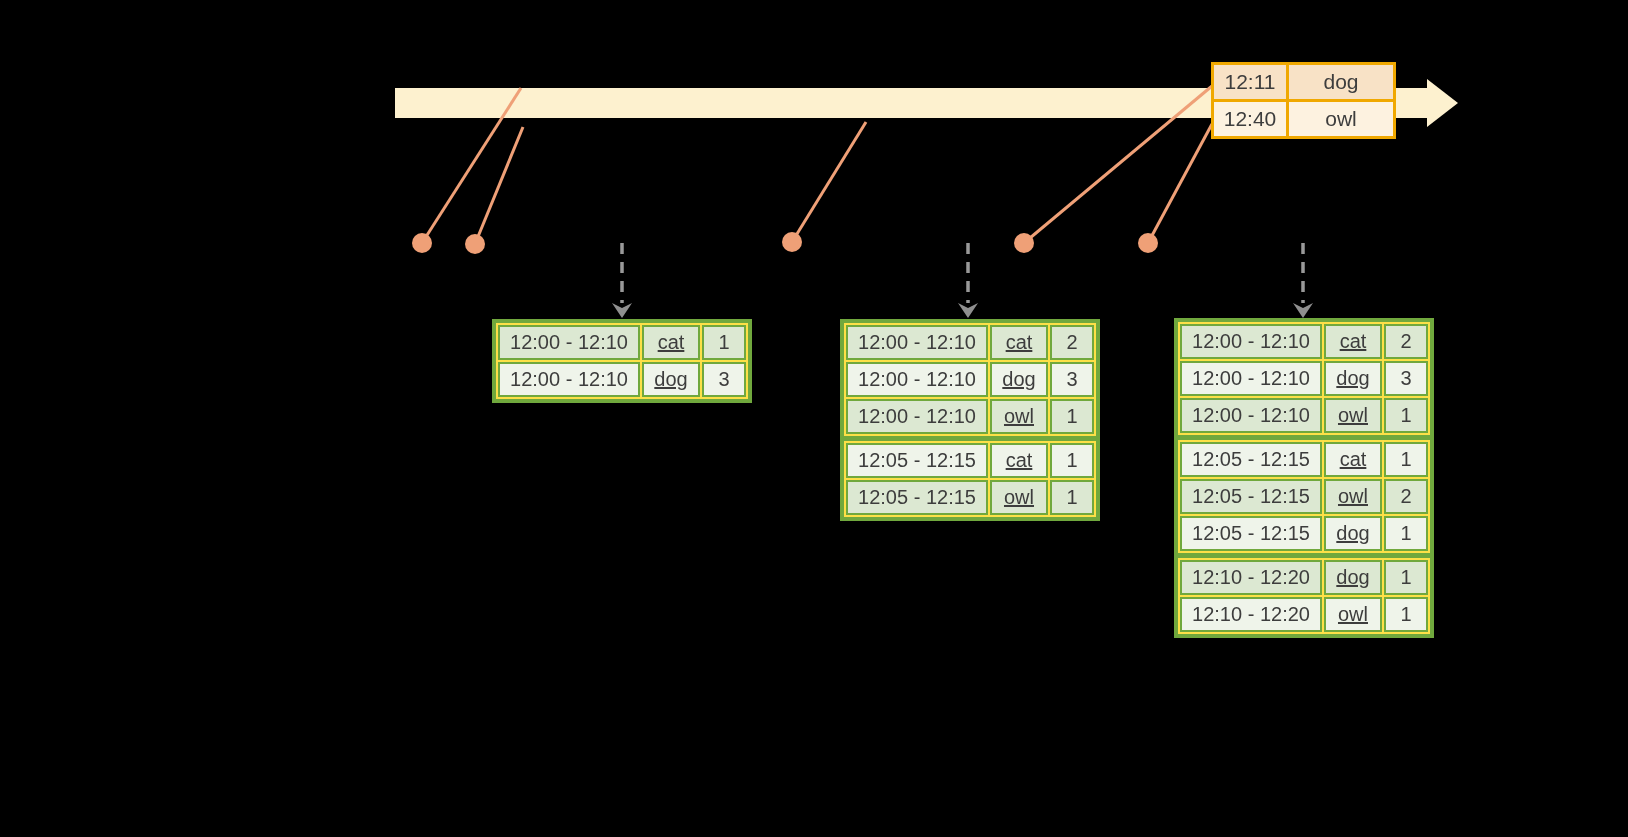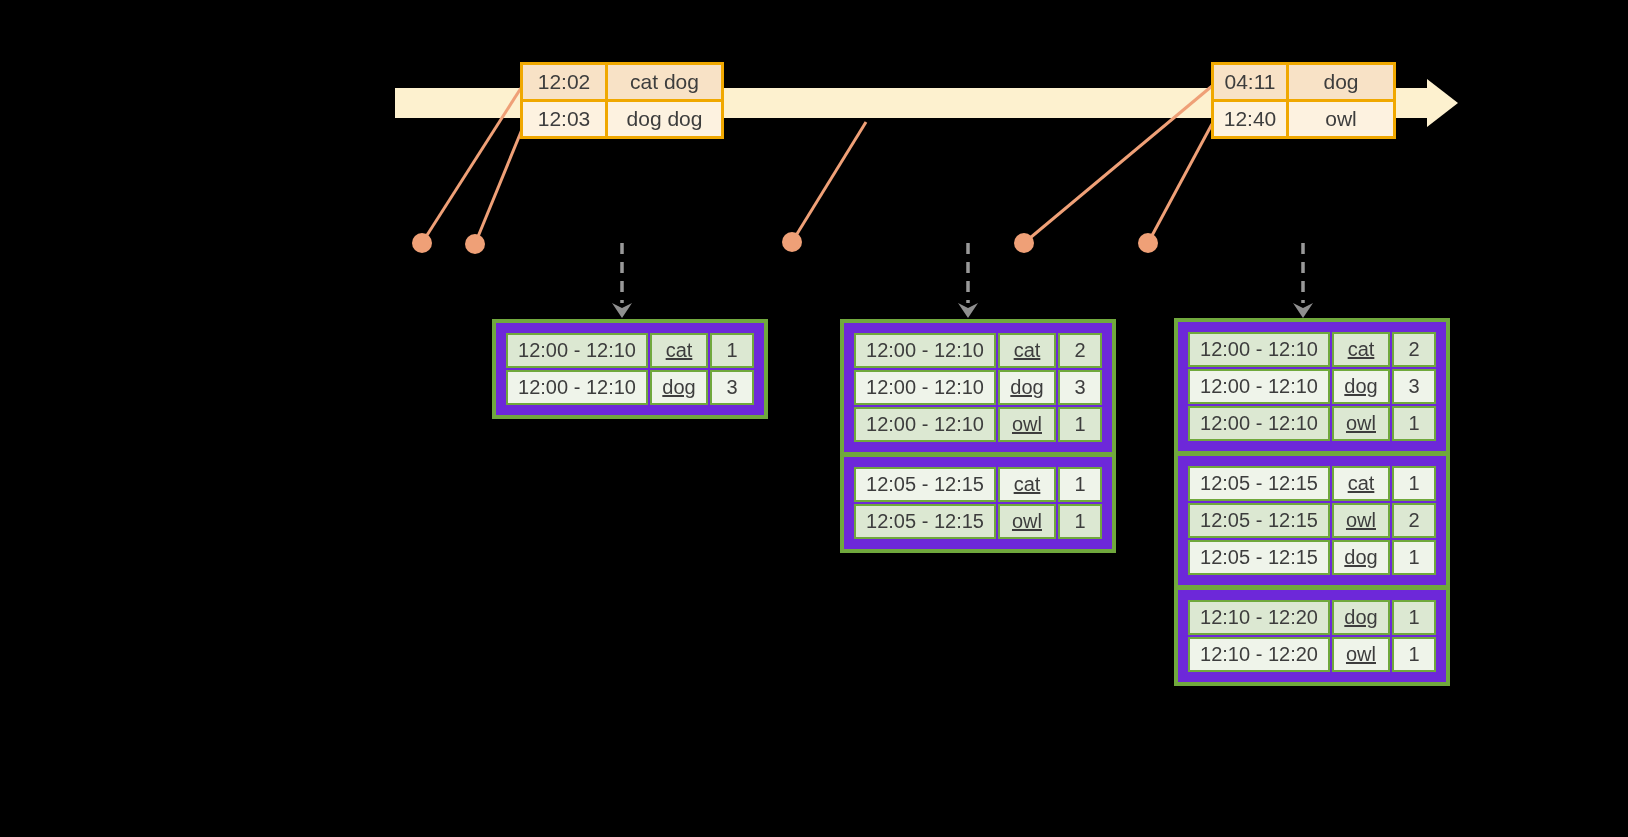--- a/index.html
+++ b/index.html
@@ -24,21 +24,21 @@
   .creamy .ecell{background:var(--event-row-light);}
   .ebox-0{left:520px;top:62px;}  .ebox-0 .t{width:82px;} .ebox-0 .w{width:113px;}
   .ebox-1{left:865px;top:82px;}  .ebox-1 .t{width:83px;} .ebox-1 .w{width:114px;}
   .ebox-2{left:1211px;top:62px;} .ebox-2 .t{width:72px;} .ebox-2 .w{width:104px;}
 
   
   .rtable{position:absolute;border:4px solid var(--table-border);background:#fff;
           display:flex;flex-direction:column;}
   .rt-0{left:492px;top:319px;} .rt-1{left:840px;top:319px;} .rt-2{left:1174px;top:318px;}
   .gsep{height:5px;background:var(--table-border);}
-  .rgroup{display:flex;flex-direction:column;gap:2px;padding:10px;background:#6d28d9;}
+  .rgroup{display:flex;flex-direction:column;gap:2px;padding:2px;background:#fde047;}
   .rrow{display:flex;gap:2px;}
   .rcell{border:2px solid var(--table-border);height:31px;display:flex;
          align-items:center;justify-content:center;font-size:20px;}
   .rc-win{width:138px;} .rc-word{width:54px;text-decoration:underline;} .rc-count{width:40px;}
   .shade-a .rcell{background:var(--table-row-dark);}
   .shade-b .rcell{background:var(--table-row-light);}
 </style>
 </head>
 <body>
 
@@ -69,33 +69,23 @@
       <line x1="968" y1="243" x2="968" y2="303"></line>
       <line x1="1303" y1="243" x2="1303" y2="303"></line>
     </g>
     <g style="fill:var(--trigger-arrowhead)">
       <path d="M612,303 L622,318 L632,303 L622,308 Z"></path>
       <path d="M958,303 L968,318 L978,303 L968,308 Z"></path>
       <path d="M1293,303 L1303,318 L1313,303 L1303,308 Z"></path>
     </g>
   </svg>
 
-<div class="event-box ebox-0">
-      <div class="erow peach">
-        <div class="ecell t">12:02</div>
-        <div class="ecell w">cat dog</div>
-      </div>
-      <div class="erow creamy">
-        <div class="ecell t">12:03</div>
-        <div class="ecell w">dog dog</div>
-      </div>
-    </div>
     <div class="event-box ebox-2">
       <div class="erow peach">
-        <div class="ecell t">04:11</div>
+        <div class="ecell t">12:11</div>
         <div class="ecell w">dog</div>
       </div>
       <div class="erow creamy">
         <div class="ecell t">12:40</div>
         <div class="ecell w">owl</div>
       </div>
     </div>
     <div class="rtable rt-0">
       <div class="rgroup">
         <div class="rrow shade-a">

